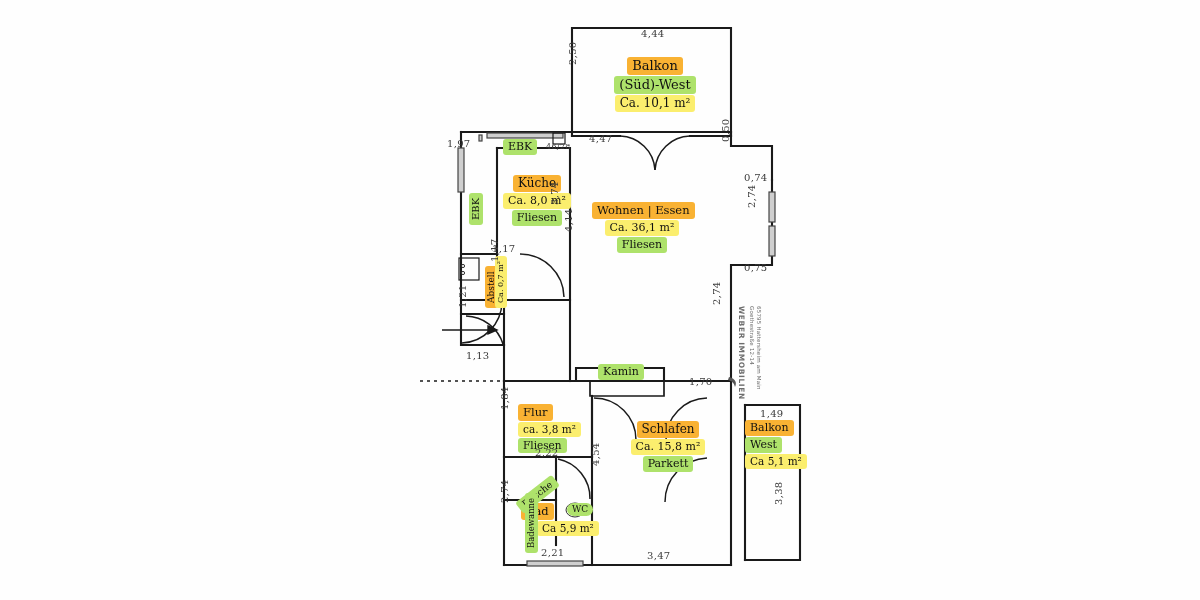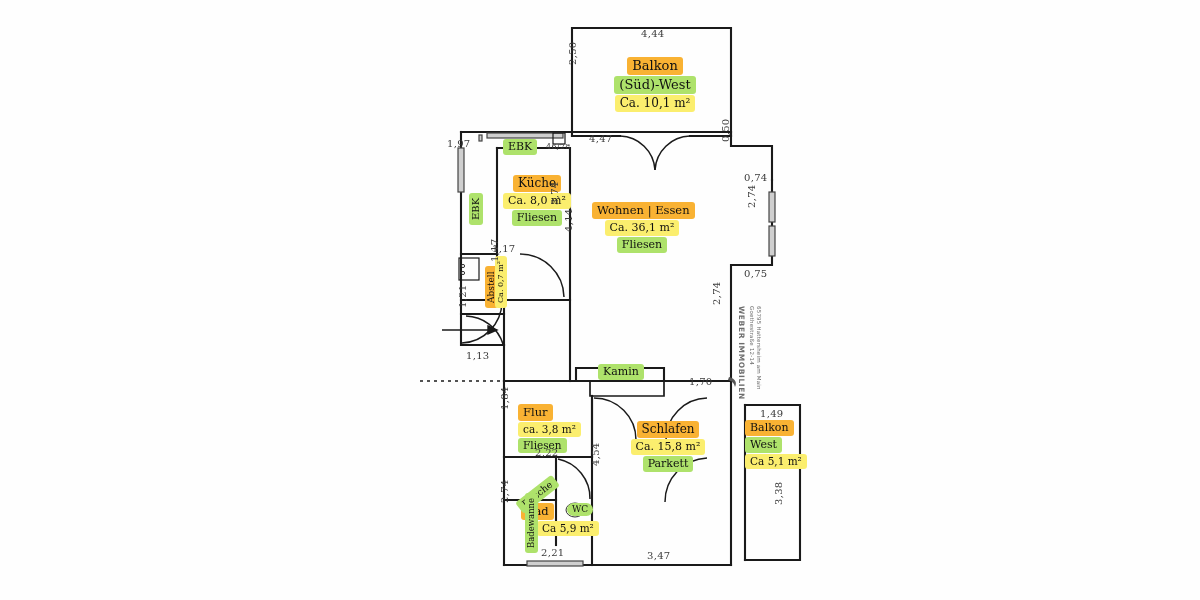--- a/index.html
+++ b/index.html
@@ -203,21 +203,21 @@
   <span class="lbl dim" style="left:589px;top:133px">4,47</span>
   <span class="lbl dim v" style="left:560px;top:205px">3,74</span>
   <span class="lbl dim v" style="left:574px;top:232px">4,14</span>
   <span class="lbl dim" style="left:492px;top:243px">1,17</span>
   <span class="lbl dim v" style="left:500px;top:262px">1,17</span>
   <span class="lbl dim v" style="left:468px;top:308px">1,21</span>
   <span class="lbl dim" style="left:466px;top:350px">1,13</span>
   <span class="lbl dim v" style="left:731px;top:142px">0,50</span>
   <span class="lbl dim" style="left:744px;top:172px">0,74</span>
   <span class="lbl dim v" style="left:757px;top:208px">2,74</span>
-  <span class="lbl dim" style="left:744px;top:268px">0,75</span>
+  <span class="lbl dim" style="left:744px;top:262px">0,75</span>
   <span class="lbl dim v" style="left:722px;top:305px">2,74</span>
   <span class="lbl dim" style="left:689px;top:376px">1,70</span>
   <span class="lbl dim v" style="left:510px;top:410px">1,84</span>
   <span class="lbl dim" style="left:535px;top:447px">2,22</span>
   <span class="lbl dim v" style="left:510px;top:503px">2,74</span>
   <span class="lbl dim" style="left:541px;top:547px">2,21</span>
   <span class="lbl dim v" style="left:601px;top:466px">4,54</span>
   <span class="lbl dim" style="left:647px;top:550px">3,47</span>
   <span class="lbl dim" style="left:760px;top:408px">1,49</span>
   <span class="lbl dim v" style="left:784px;top:505px">3,38</span>

